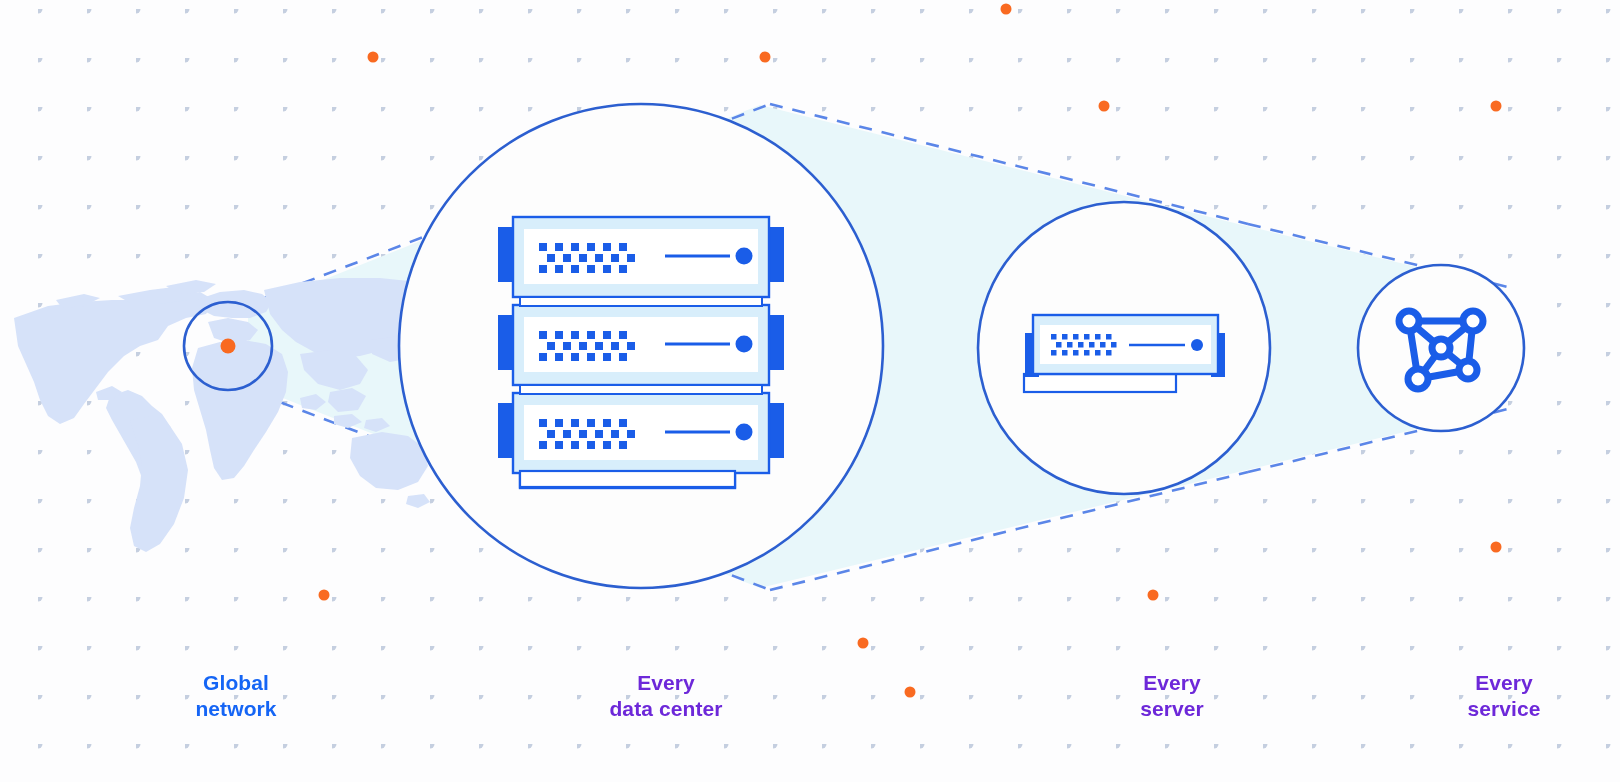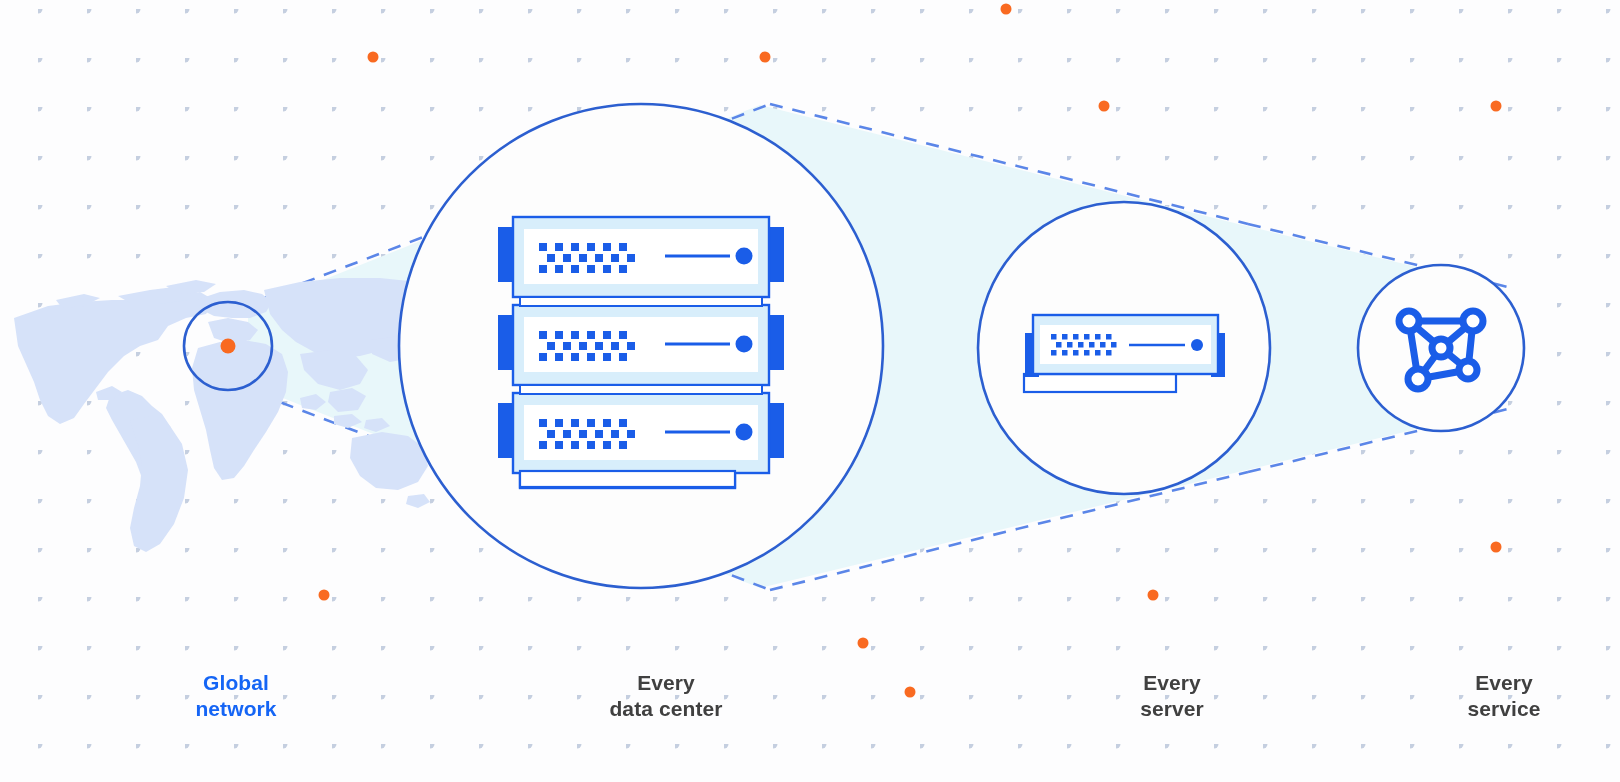--- a/index.html
+++ b/index.html
@@ -26,21 +26,21 @@
     left:0; top:0;
     width:1620px; height:782px;
     pointer-events:none;
   }
   .label{
     position:absolute;
     text-align:center;
     font-size:21px;
     line-height:26px;
     font-weight:700;
-    color:#404040;
+    color:#6d28d9;
     letter-spacing:0.1px;
     white-space:pre-line;
     transform:translateX(-50%);
   }
   .label.accent{ color:#1565f5; }
   .l1{ left:236px; top:670px; }
   .l2{ left:666px; top:670px; }
   .l3{ left:1172px; top:670px; }
   .l4{ left:1504px; top:670px; }
 </style>

